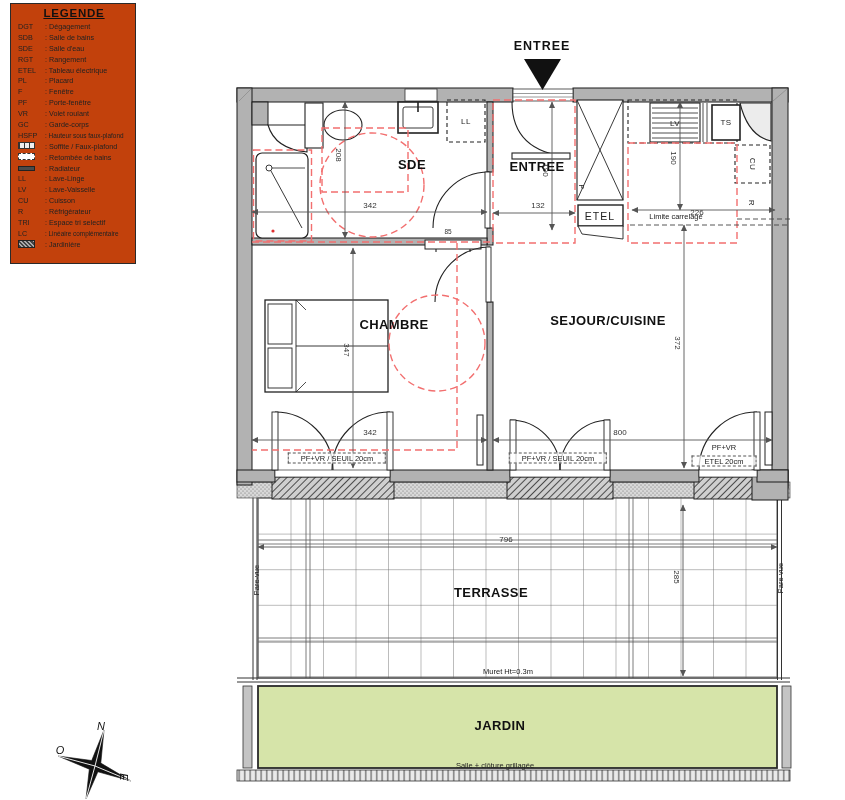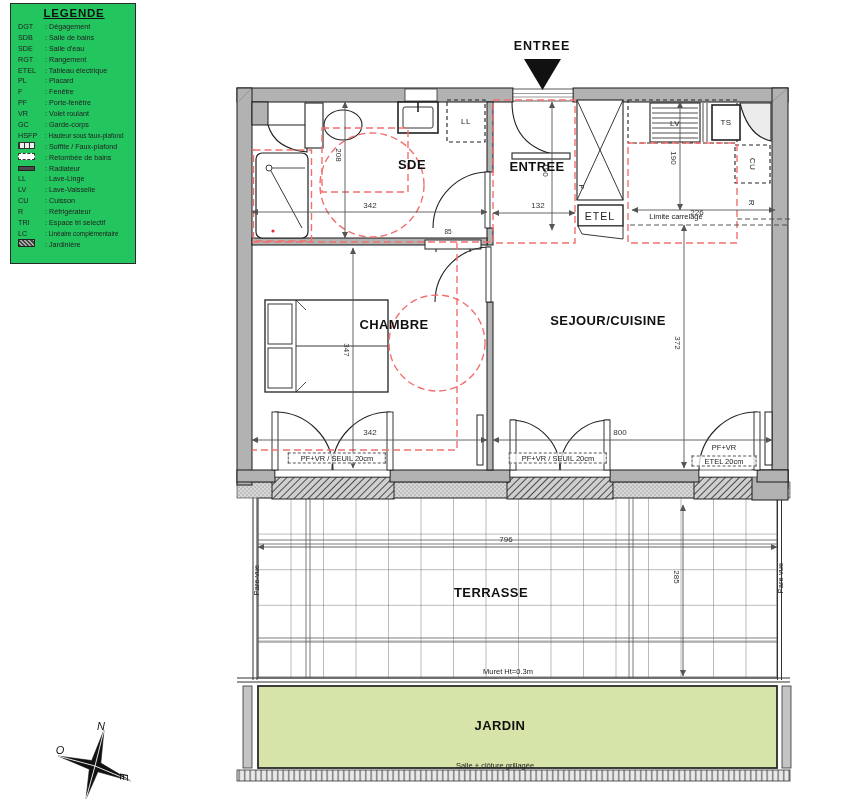--- a/index.html
+++ b/index.html
@@ -14,25 +14,25 @@
   .entrymk{font-weight:bold;font-size:12.5px;letter-spacing:1px;color:#111;}
   .dim{font-size:8px;color:#333;}
   .dimsm{font-size:6.5px;color:#333;}
   .app{font-size:8px;color:#222;letter-spacing:.5px;}
   .etel{font-size:10.5px;color:#222;letter-spacing:1px;}
   .small{font-size:7.5px;color:#222;}
   .pfbox{border:1px dashed #555;padding:0 12px;background:rgba(255,255,255,.75);}
   .compass-l{font-size:11px;font-style:italic;color:#111;}
   
   #legend{position:absolute;left:10px;top:3px;width:126px;height:261px;
-          border:1.6px solid #2a2a2a;background:#22c55e;padding:3px 5px 0 7px;
+          border:1.6px solid #2a2a2a;background:#c2410c;padding:3px 5px 0 7px;
           box-sizing:border-box;z-index:6;}
   #legend h1{margin:0 0 3px 0;font-size:11.5px;text-align:center;
              text-decoration:underline;letter-spacing:.8px;color:#111;}
-  .lg-row{display:flex;align-items:flex-end;line-height:10.9px;height:10.9px;}
+  .lg-row{display:flex;align-items:flex-start;line-height:10.9px;height:10.9px;}
   .lg-abbr{width:27px;flex:none;font-size:7.2px;color:#222;font-weight:500;}
   .lg-lab{font-size:7.2px;color:#222;}
   .lg-lab.tiny{font-size:6.4px;}
   .lg-ic{width:17px;height:7px;flex:none;box-sizing:border-box;}
   .ic-soffit{border:1px solid #333;
      background:repeating-linear-gradient(90deg,#333 0 1px,#eee 1px 5px);}
   .ic-beam{border:1px dashed #333;background:#fff;}
   .ic-rad{height:5px;background:#4a4a4a;border:1px solid #222;}
   .ic-jard{height:8px;border:1px solid #222;
      background:repeating-linear-gradient(45deg,#444 0 1.5px,#aaa 1.5px 3px);}

